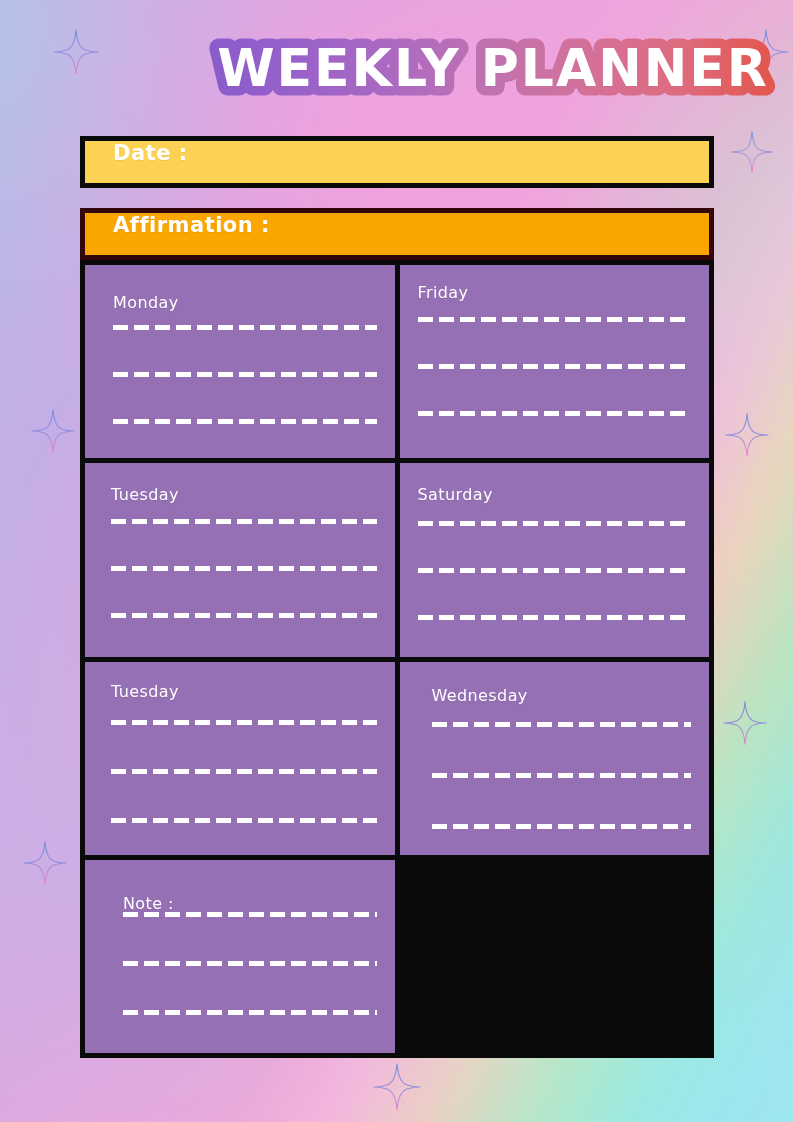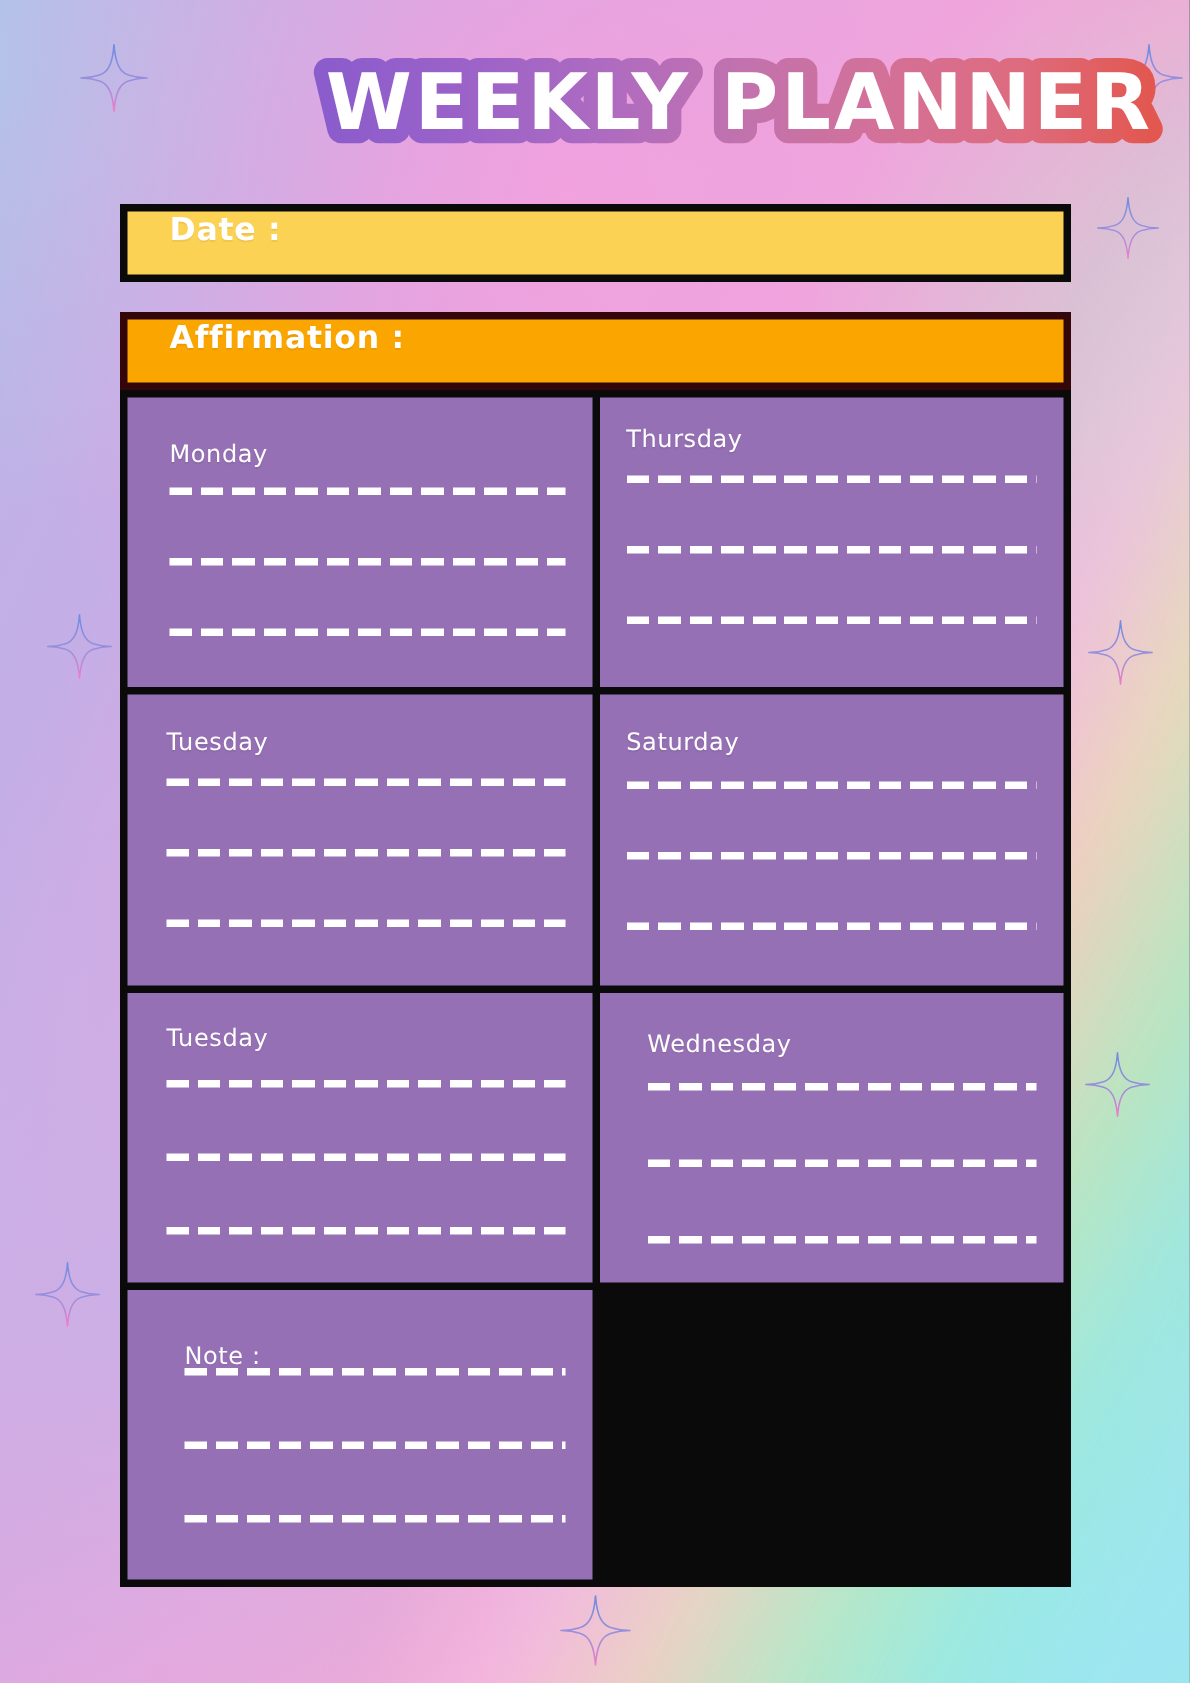--- a/index.html
+++ b/index.html
@@ -245,21 +245,21 @@
   <div id="grid">
       <div class="cell">
         <div class="cell-label" style="top: 28px; left: 28px;">Monday</div>
         <div class="lines" style="top: 60px; left: 28px; right: 18px;">
           <div class="dash-line" style="margin-bottom: 42px;"></div>
           <div class="dash-line" style="margin-bottom: 42px;"></div>
           <div class="dash-line" style="margin-bottom: 42px;"></div>
         </div>
       </div>
       <div class="cell">
-        <div class="cell-label" style="top: 18px; left: 18px;">Thursday</div>
+        <div class="cell-label" style="top: 18px; left: 18px;">Friday</div>
         <div class="lines" style="top: 52px; left: 18px; right: 18px;">
           <div class="dash-line" style="margin-bottom: 42px;"></div>
           <div class="dash-line" style="margin-bottom: 42px;"></div>
           <div class="dash-line" style="margin-bottom: 42px;"></div>
         </div>
       </div>
       <div class="cell">
         <div class="cell-label" style="top: 22px; left: 26px;">Tuesday</div>
         <div class="lines" style="top: 56px; left: 26px; right: 18px;">
           <div class="dash-line" style="margin-bottom: 42px;"></div>

